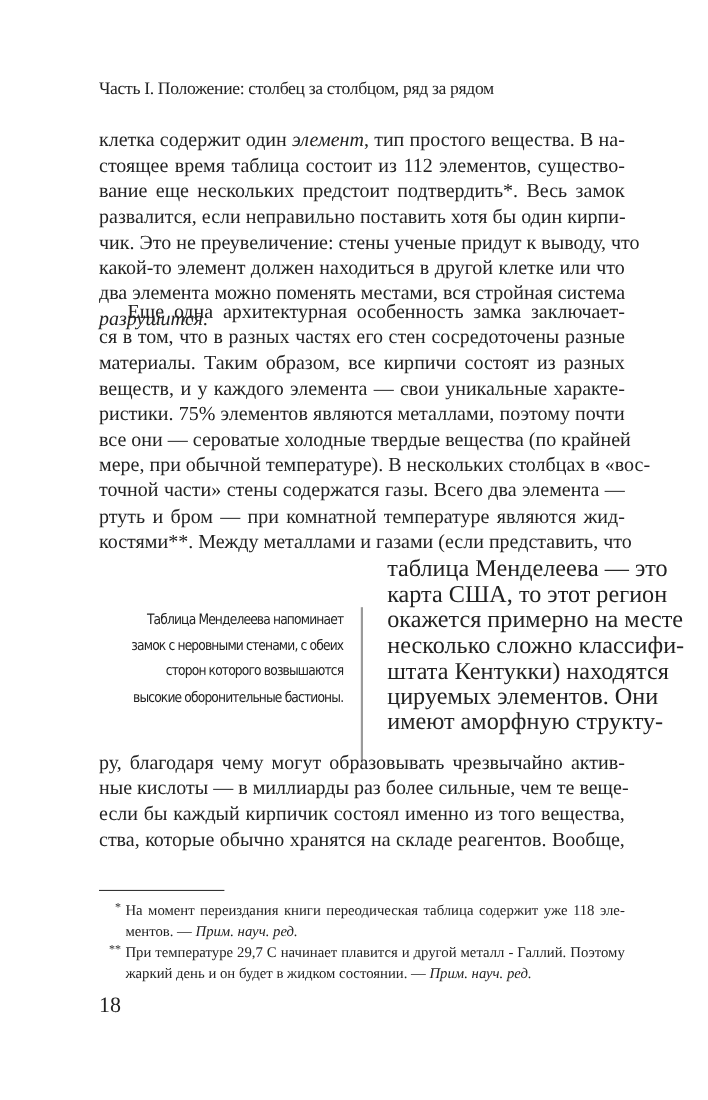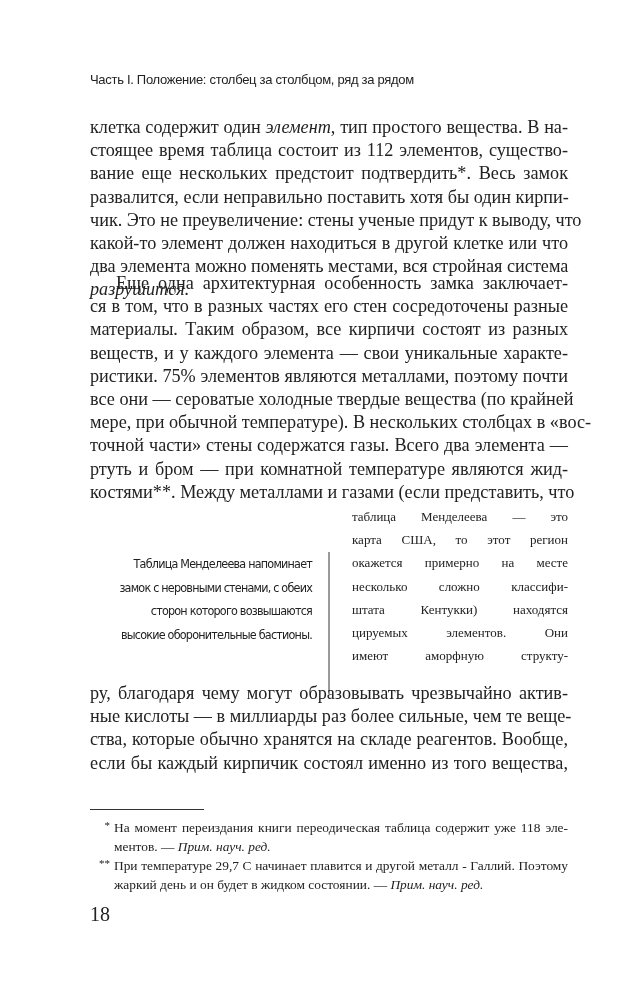--- a/index.html
+++ b/index.html
@@ -1,24 +1,24 @@
 <!DOCTYPE html>
 <html><head>
 <meta charset="utf-8">
 <style>
   html, body { margin:0; padding:0; background:#ffffff; }
   body { width:644px; height:1000px; position:relative; overflow:hidden; color:#1e1e1e; }
-  .header { position:absolute; left:90px; top:72px; font-family:Liberation Sans, sans-serif; font-size:13px; letter-spacing:-0.3px; color:#222; white-space:nowrap; }
+  .header { position:absolute; left:90px; top:72px; font-family:Liberation Serif, serif; font-size:16px; letter-spacing:-0.3px; color:#222; white-space:nowrap; }
   .body { position:absolute; left:90px; width:478px; font-family:"Liberation Serif", serif; font-size:18.2px; line-height:23.2px; color:#222; }
   .line { display:block; height:23.2px; white-space:nowrap; text-align:justify; text-align-last:justify; }
   .line.last { text-align-last:left;font-style:italic; }
   .line.indent { padding-left:26px; }
   .p1 { top:116px; }
   .p2 { top:272px; }
-  .side-right { position:absolute; left:352px; width:216px; font-family:"Liberation Serif", serif; font-size:13px; line-height:23.2px; color:#222; }
+  .side-right { position:absolute; left:352px; width:216px; font-family:"Liberation Serif", serif; font-size:22px; line-height:23.2px; color:#222; }
   .side-right .line { height:23.2px; }
   .pullquote { position:absolute; left:60px; top:552px; width:252px; text-align:right; font-family:"DejaVu Sans", sans-serif; font-size:13px; line-height:23.5px; letter-spacing:-0.9px; transform:scaleX(0.86); transform-origin:right top; color:#222; }
   .pq-rule { position:absolute; left:328px; top:552px; width:1.5px; height:142px; background:#9a9a9a; }
   .continue { top:682px; }
   .fn-rule { position:absolute; left:90px; top:809px; width:114px; height:1px; background:#333; }
   .footnotes { position:absolute; left:90px; width:478px; font-family:"Liberation Serif", serif; font-size:13.4px; line-height:19px; color:#222; }
   .fn { position:relative; padding-left:24px; }
   .fn .mark { position:absolute; left:0; width:20px; text-align:right; top:-2px; font-size:11px; }
   .fn .fline { display:block; white-space:nowrap; text-align:justify; text-align-last:justify; }
   .fn .fline.last { text-align-last:left; }
@@ -68,22 +68,22 @@
   <div>Таблица Менделеева напоминает</div>
   <div>замок с неровными стенами, с обеих</div>
   <div>сторон которого возвышаются</div>
   <div>высокие оборонительные бастионы.</div>
 </div>
 <div class="pq-rule"></div>
 
 <div class="body continue">
   <span class="line">ру, благодаря чему могут образовывать чрезвычайно актив-</span>
   <span class="line">ные кислоты — в миллиарды раз более сильные, чем те веще-</span>
+  <span class="line">если бы каждый кирпичик состоял именно из того вещества,</span>
   <span class="line">ства, которые обычно хранятся на складе реагентов. Вообще,</span>
-  <span class="line">если бы каждый кирпичик состоял именно из того вещества,</span>
 </div>
 
 <div class="fn-rule"></div>
 
 <div class="footnotes" style="top:818px;">
   <div class="fn">
     <span class="mark">*</span>
     <span class="fline">На момент переиздания книги переодическая таблица содержит уже 118 эле-</span>
     <span class="fline last"><span>ментов. — </span><em>Прим. науч. ред.</em></span>
   </div>

